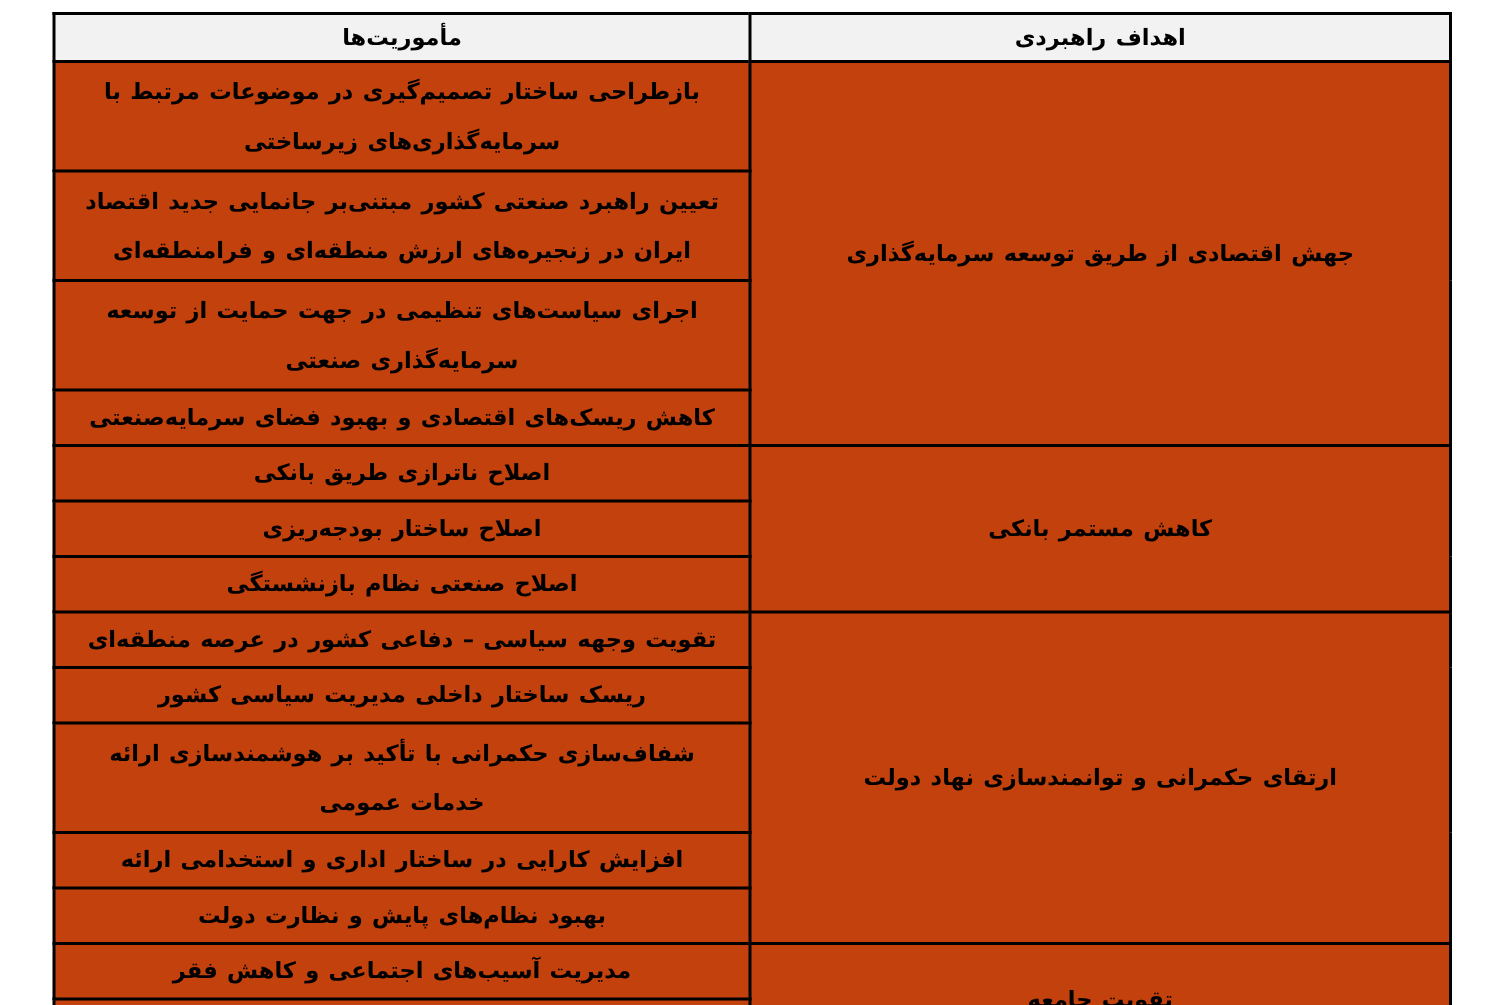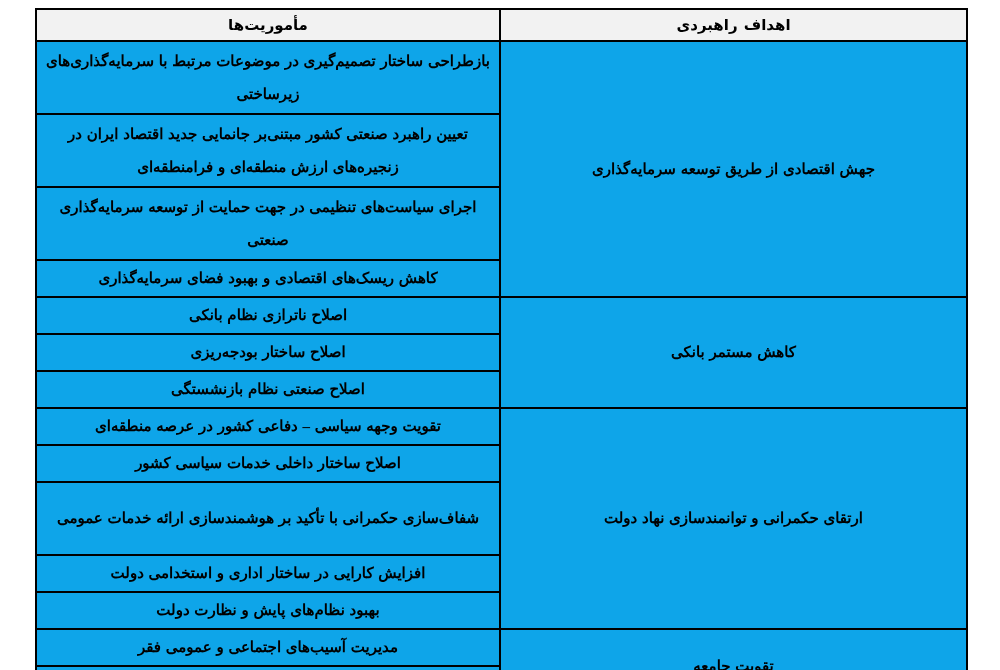--- a/index.html
+++ b/index.html
@@ -33,23 +33,22 @@
     font-weight: bold;
     color: #000000;
     word-spacing: 1px;
   }
   table.strategy th {
     background: #f2f2f2;
     height: 28px;
     font-size: 15px;
   }
   table.strategy td {
-    background: #0ea5e9;
+    background: #c2410c;
     line-height: 33px;
-    font-family: Liberation Serif, serif;
   }
   col.goal-col   { width: 467px; }
   col.mission-col{ width: 464px; }
   td.h1 { height: 31px; }
   td.h2 { height: 69px; }
   td.goal-cell { line-height: 26px; }
   td.goal-blue { color: #2878be; }
 </style>
 </head>
 <body>
@@ -71,53 +70,53 @@
       <td class="goal-cell goal-blue" rowspan="4">جهش اقتصادی از طریق توسعه سرمایه‌گذاری</td>
       <td class="h2">بازطراحی ساختار تصمیم‌گیری در موضوعات مرتبط با سرمایه‌گذاری‌های زیرساختی</td>
     </tr>
     <tr>
       <td class="h2">تعیین راهبرد صنعتی کشور مبتنی‌بر جانمایی جدید اقتصاد ایران در زنجیره‌های ارزش منطقه‌ای و فرامنطقه‌ای</td>
     </tr>
     <tr>
       <td class="h2">اجرای سیاست‌های تنظیمی در جهت حمایت از توسعه سرمایه‌گذاری صنعتی</td>
     </tr>
     <tr>
-      <td class="h1">کاهش ریسک‌های اقتصادی و بهبود فضای سرمایه‌گذاری</td>
+      <td class="h1">کاهش ریسک‌های اقتصادی و بهبود فضای سرمایه‌صنعتی</td>
     </tr>
 
     <tr>
       <td class="goal-cell" rowspan="3">کاهش مستمر بانکی</td>
-      <td class="h1">اصلاح ناترازی نظام بانکی</td>
+      <td class="h1">اصلاح ناترازی طریق بانکی</td>
     </tr>
     <tr>
       <td class="h1">اصلاح ساختار بودجه‌ریزی</td>
     </tr>
     <tr>
       <td class="h1">اصلاح صنعتی نظام بازنشستگی</td>
     </tr>
 
     <tr>
       <td class="goal-cell" rowspan="5">ارتقای حکمرانی و توانمندسازی نهاد دولت</td>
       <td class="h1">تقویت وجهه سیاسی – دفاعی کشور در عرصه منطقه‌ای</td>
     </tr>
     <tr>
-      <td class="h1">اصلاح ساختار داخلی خدمات سیاسی کشور</td>
+      <td class="h1">ریسک ساختار داخلی مدیریت سیاسی کشور</td>
     </tr>
     <tr>
       <td class="h2">شفاف‌سازی حکمرانی با تأکید بر هوشمندسازی ارائه خدمات عمومی</td>
     </tr>
     <tr>
-      <td class="h1">افزایش کارایی در ساختار اداری و استخدامی دولت</td>
+      <td class="h1">افزایش کارایی در ساختار اداری و استخدامی ارائه</td>
     </tr>
     <tr>
       <td class="h1">بهبود نظام‌های پایش و نظارت دولت</td>
     </tr>
 
     <tr>
       <td class="goal-cell" rowspan="2">تقویت جامعه</td>
-      <td class="h1">مدیریت آسیب‌های اجتماعی و عمومی فقر</td>
+      <td class="h1">مدیریت آسیب‌های اجتماعی و کاهش فقر</td>
     </tr>
     <tr>
       <td class="h1">تقویت امید و اعتماد اجتماعی</td>
     </tr>
   </tbody>
     </table>
 </div>
 
 </body></html>

